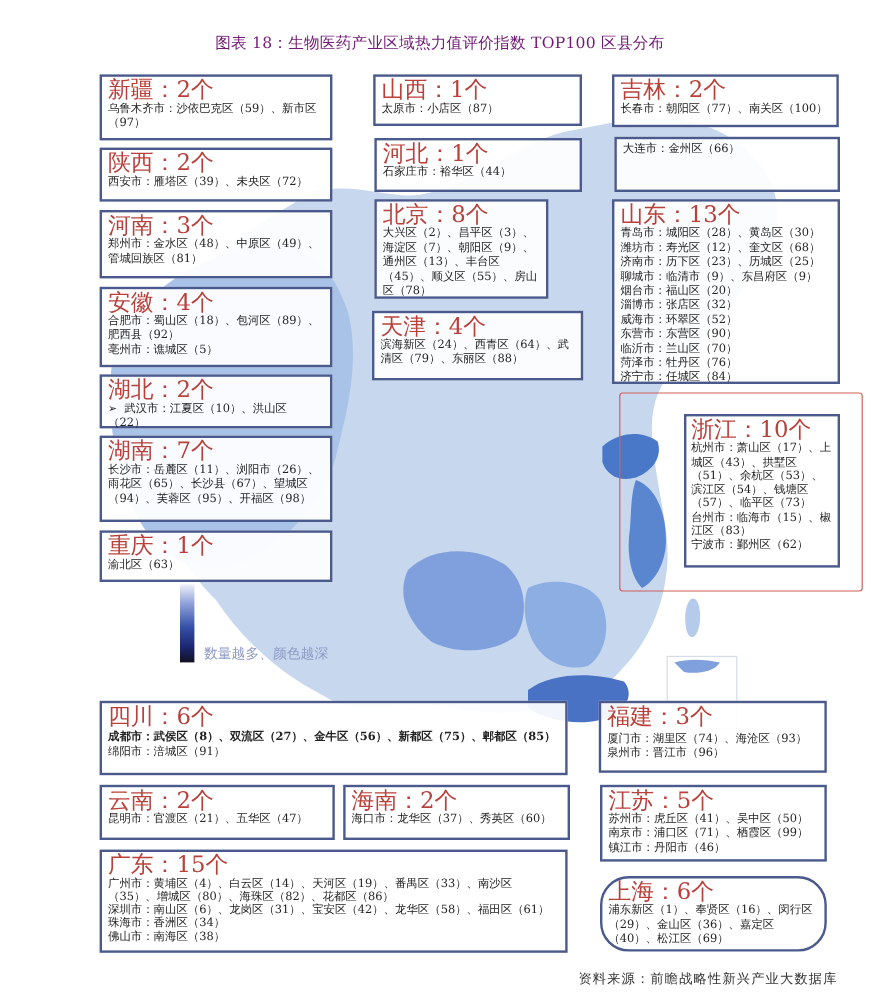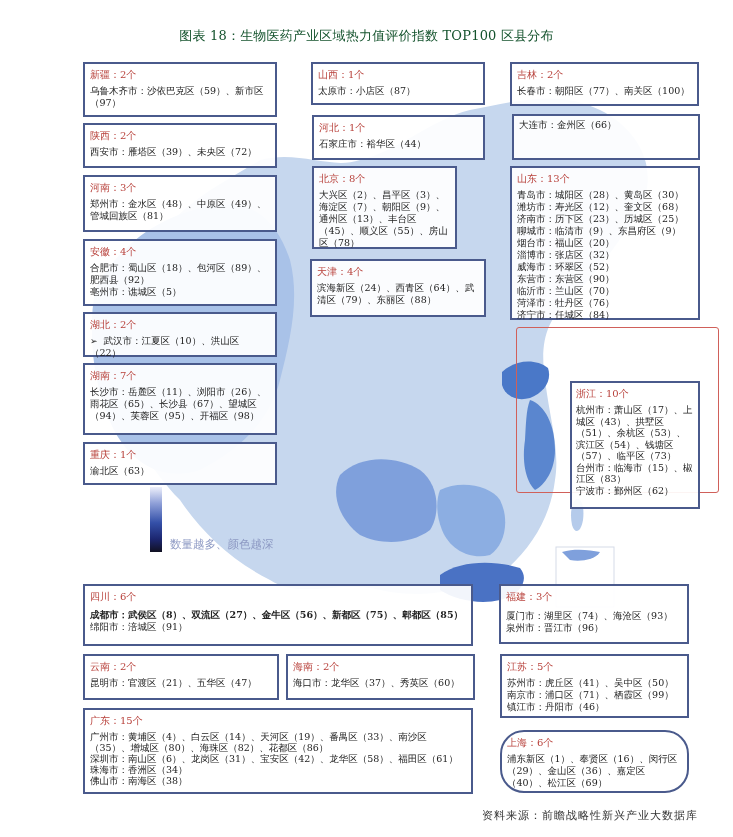--- a/index.html
+++ b/index.html
@@ -1,27 +1,27 @@
 <!DOCTYPE html>
 <html><head>
 <meta charset="utf-8">
 <style>
   * { box-sizing: border-box; margin: 0; padding: 0; }
   html, body { width: 733px; height: 837px; background: #ffffff; overflow: hidden; }
   body { position: relative; font-family: "DejaVu Serif", "Liberation Serif", serif; color: #222; }
   .title {
     position: absolute; left: 0; top: 27px; width: 733px; text-align: center;
-    font-size: 13px; color: #14532d; letter-spacing: 0.2px;
+    font-size: 13px; color: #701a75; letter-spacing: 0.2px;
   }
   #map { position: absolute; left: 0; top: 0; width: 733px; height: 837px; }
   .box {
     position: absolute; background: rgba(255,255,255,0.93);
     border: 2px solid #4a5a8c; padding: 3px 5px 3px 5px;
   }
-  .box .ptitle { color: #b8413b; font-size: 10px; line-height: 16px; margin-bottom: 2px; }
+  .box .ptitle { color: #b8413b; font-size: 19px; line-height: 16px; margin-bottom: 2px; }
   .box .line { font-size: 9.5px; line-height: 12px; color: #222; white-space: pre-wrap; }
   .highlight {
     position: absolute; left: 516px; top: 327px; width: 203px; height: 166px;
     border: 1.5px solid #d0605a; border-radius: 3px;
   }
   .legend-bar {
     position: absolute; left: 150px; top: 487px; width: 12px; height: 65px;
     background: linear-gradient(to bottom, #eef0fb 0%, #8fa0d8 25%, #3450a8 55%, #1c2670 80%, #111122 100%);
   }
   .legend-text {
@@ -124,21 +124,21 @@
   <div class="line">烟台市：福山区（20）</div>
   <div class="line">淄博市：张店区（32）</div>
   <div class="line">威海市：环翠区（52）</div>
   <div class="line">东营市：东营区（90）</div>
   <div class="line">临沂市：兰山区（70）</div>
   <div class="line">菏泽市：牡丹区（76）</div>
   <div class="line">济宁市：任城区（84）</div>
 </div>
 
 <div class="highlight"></div>
-<div class="box" style="left:570px;top:345px;width:130px;height:128px;padding:3px 4px;margin-top:36px;">
+<div class="box" style="left:570px;top:345px;width:130px;height:128px;padding:3px 4px;">
   <div class="ptitle">浙江：10个</div>
   <div class="line" style="line-height:11.5px;">杭州市：萧山区（17）、上城区（43）、拱墅区（51）、余杭区（53）、滨江区（54）、钱塘区（57）、临平区（73）</div>
   <div class="line" style="line-height:11.5px;">台州市：临海市（15）、椒江区（83）</div>
   <div class="line" style="line-height:11.5px;">宁波市：鄞州区（62）</div>
 </div>
 
 <div class="legend-bar"></div>
 <div class="legend-text">数量越多、颜色越深</div>
 
 <div class="box" style="left:83px;top:584px;width:390px;height:62px;">

